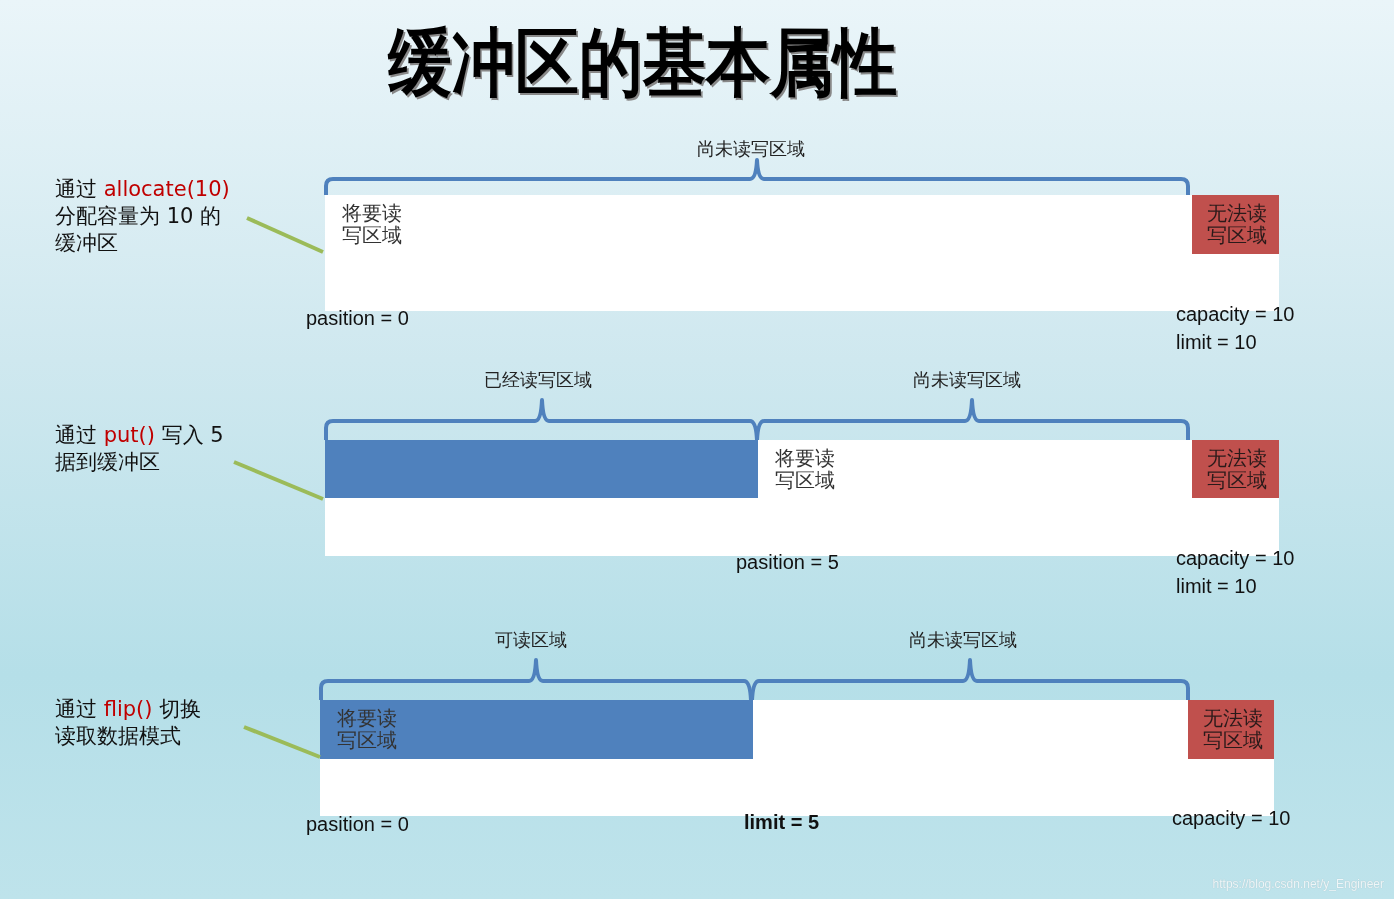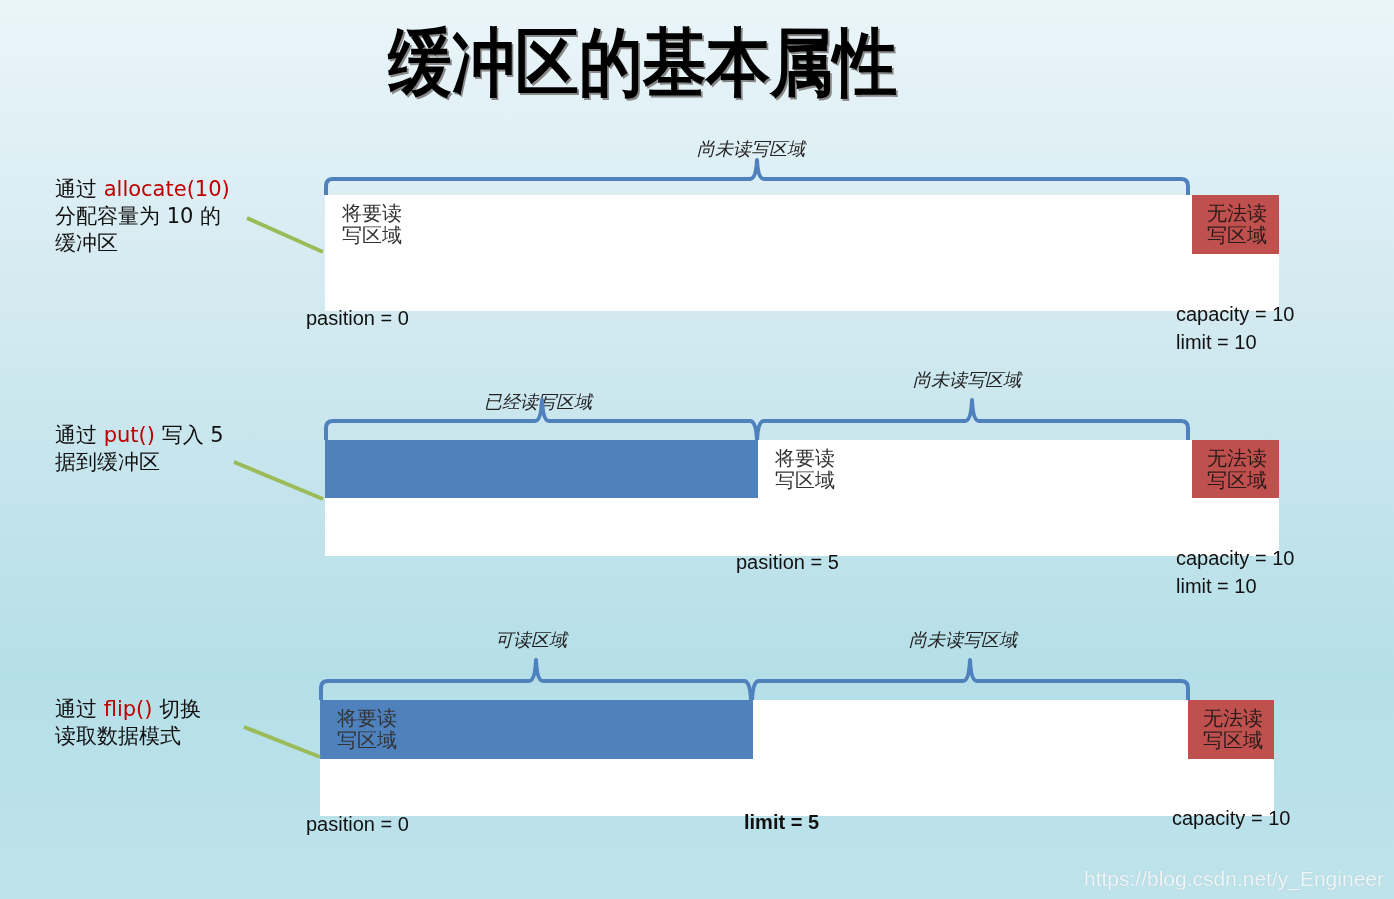--- a/index.html
+++ b/index.html
@@ -20,28 +20,28 @@
     font-family: "DejaVu Sans", "Liberation Sans", sans-serif;
   }
   .caption .hl { color: #c00000; font-weight: normal; }
   .block { position: absolute; }
   .cell-label {
     position: absolute; font-family: Liberation Sans, sans-serif;
     font-size: 20px; line-height: 22px; color: #333;
   }
   .region-label {
     position: absolute; font-family: "DejaVu Serif", "Liberation Serif", serif;
-    font-size: 18px; color: #222; white-space: nowrap; font-style: italic;
+    font-size: 18px; color: #222; white-space: nowrap;
   }
   .val {
     position: absolute; font-size: 20px; color: #111; line-height: 28px; white-space: nowrap;
   }
   svg.overlay { position: absolute; left: 0; top: 0; }
   .watermark {
-    position: absolute; right: 10px; bottom: 8px; font-size: 21px; color: #eef6f8;
+    position: absolute; right: 10px; bottom: 8px; font-size: 12px; color: #eef6f8;
     text-shadow: 0 0 1px #9fb8bf;
   }
 </style>
 </head>
 <body>
 
 <div class="title">缓冲区的基本属性</div>
 
 <div class="caption" style="top:176px;">
   <div><span>通过 </span><span class="hl">allocate(10)</span></div>
@@ -73,21 +73,21 @@
 <div class="block" style="left:325px; top:440px; width:433px; height:58px; background:#4f81bd;"></div>
 <div class="block" style="left:1192px; top:440px; width:87px; height:58px; background:#c0504d;"></div>
 <div class="cell-label" style="left:775px; top:447px;">
   <div>将要读</div>
   <div>写区域</div>
 </div>
 <div class="cell-label" style="left:1207px; top:447px; color:#2a1a1a;">
   <div>无法读</div>
   <div>写区域</div>
 </div>
-<div class="region-label" style="left:484px; top:368px;margin-top:22px;">已经读写区域</div>
+<div class="region-label" style="left:484px; top:368px;">已经读写区域</div>
 <div class="region-label" style="left:913px; top:368px;">尚未读写区域</div>
 <div class="val" style="left:736px; top:548px;">pasition = 5</div>
 <div class="val" style="left:1176px; top:544px;">capacity = 10</div>
 <div class="val" style="left:1176px; top:572px;">limit = 10</div>
 
 <div class="caption" style="top:696px;">
   <div><span>通过 </span><span class="hl">flip()</span><span> 切换</span></div>
   <div>读取数据模式</div>
 </div>
 

